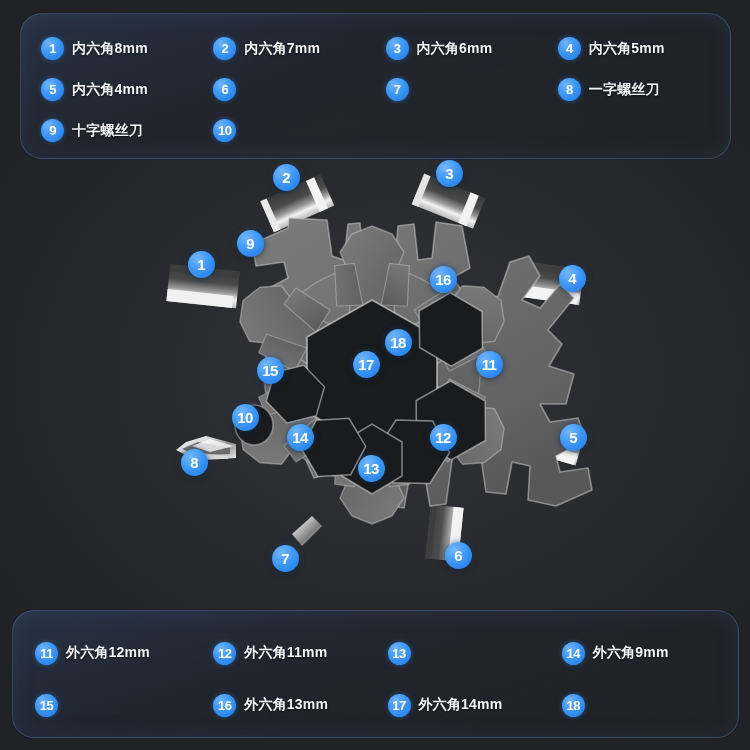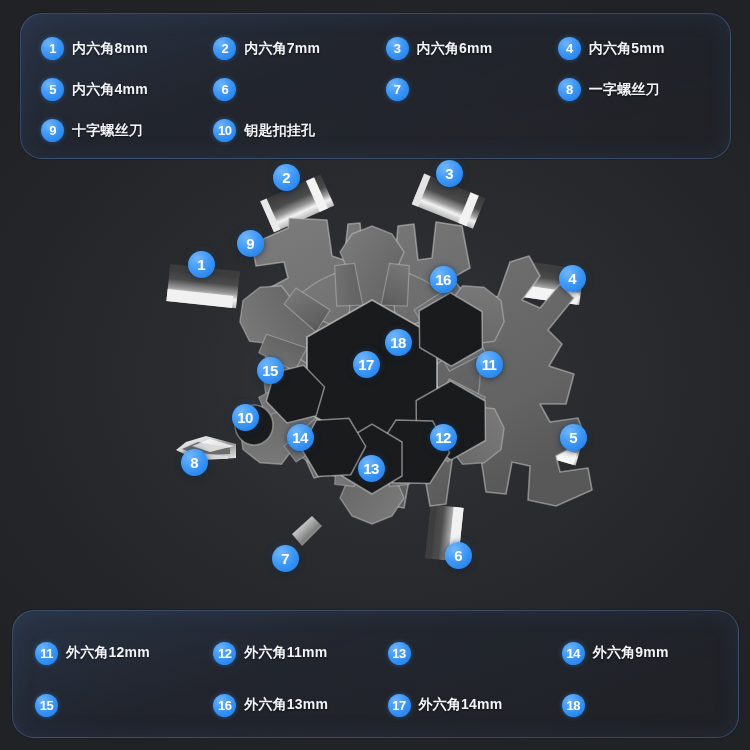--- a/index.html
+++ b/index.html
@@ -164,21 +164,20 @@
         <span class="legend-label">一字螺丝刀</span>
       </div>
     </div>
     <div class="legend-row">
       <div class="legend-cell c0">
         <span class="badge">9</span>
         <span class="legend-label">十字螺丝刀</span>
       </div>
       <div class="legend-cell c1">
         <span class="badge">10</span>
-        <span class="legend-label">钥匙扣挂孔</span>
       </div>
       <div class="legend-cell c2"></div>
       <div class="legend-cell c3"></div>
     </div>
   </div>
 
   <div id="tool-stage">
     <svg id="tool-svg" viewBox="0 0 750 450">
       <defs>
         <linearGradient id="bodyGrad" x1="0" y1="0" x2="0.65" y2="1">

